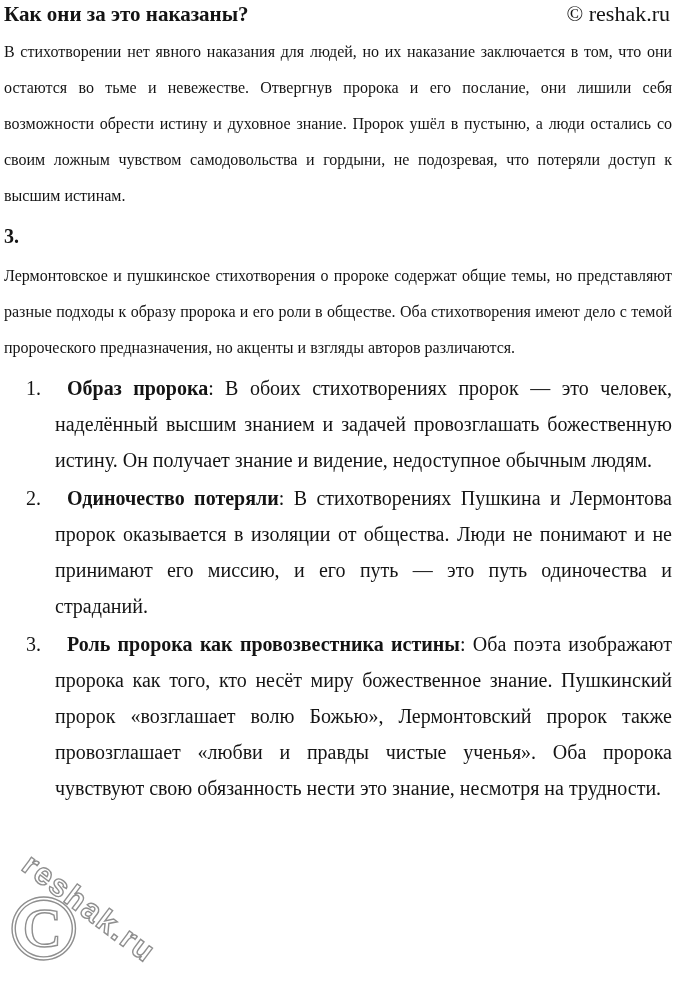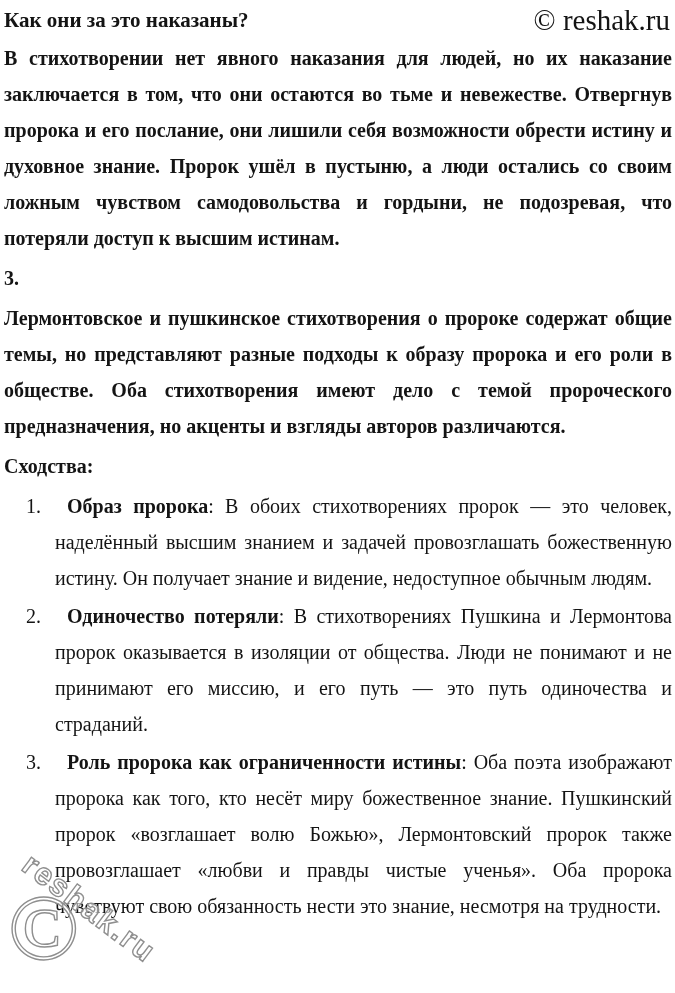--- a/index.html
+++ b/index.html
@@ -9,41 +9,40 @@
     height: 993px;
     background: #ffffff;
     overflow: hidden;
     font-family: "Liberation Serif", serif;
     color: #141414;
   }
   .header {
     display: flex;
     justify-content: space-between;
     align-items: center;
-    padding: 7px 5px 0 4px;
+    padding: 1px 5px 0 4px;
   }
   .title {
     font-weight: bold;
     font-size: 21px;
     line-height: 26px;
   }
   .logo {
-    font-size: 29px;
+    font-size: 22px;
     line-height: 26px;
     font-family: Liberation Serif, serif;
   }
   .content {
     padding: 0 3px 0 4px;
   }
   .para {
-    font-size: 20px;
+    font-size: 16px;
     line-height: 36px;
     text-align: justify;
     margin: 0 0 4px 0;
-    font-weight: bold;
   }
   .first { margin-top: 7px; }
   .section-num {
     font-weight: bold;
     font-size: 20px;
     line-height: 36px;
     margin: 0 0 4px 0;
   }
   .subheading {
     font-weight: bold;
@@ -85,34 +84,33 @@
 
   <div class="content">
 
     <p class="para first">В стихотворении нет явного наказания для людей, но их наказание заключается в том, что они остаются во тьме и невежестве. Отвергнув пророка и его послание, они лишили себя возможности обрести истину и духовное знание. Пророк ушёл в пустыню, а люди остались со своим ложным чувством самодовольства и гордыни, не подозревая, что потеряли доступ к высшим истинам.</p>
 
 
     <p class="section-num">3.</p>
 
     <p class="para">Лермонтовское и пушкинское стихотворения о пророке содержат общие темы, но представляют разные подходы к образу пророка и его роли в обществе. Оба стихотворения имеют дело с темой пророческого предназначения, но акценты и взгляды авторов различаются.</p>
 
-    <p class="subheading">Сходства:</p>
 
     <div class="list">
 
       <div class="list-item">
         <span class="num">1.</span><span class="term">Образ пророка</span><span>: В обоих стихотворениях пророк — это человек, наделённый высшим знанием и задачей провозглашать божественную истину. Он получает знание и видение, недоступное обычным людям.</span>
       </div>
 
       <div class="list-item">
         <span class="num">2.</span><span class="term">Одиночество потеряли</span><span>: В стихотворениях Пушкина и Лермонтова пророк оказывается в изоляции от общества. Люди не понимают и не принимают его миссию, и его путь — это путь одиночества и страданий.</span>
       </div>
 
       <div class="list-item">
-        <span class="num">3.</span><span class="term">Роль пророка как ограниченности истины</span><span>: Оба поэта изображают пророка как того, кто несёт миру божественное знание. Пушкинский пророк «возглашает волю Божью», Лермонтовский пророк также провозглашает «любви и правды чистые ученья». Оба пророка чувствуют свою обязанность нести это знание, несмотря на трудности.</span>
+        <span class="num">3.</span><span class="term">Роль пророка как провозвестника истины</span><span>: Оба поэта изображают пророка как того, кто несёт миру божественное знание. Пушкинский пророк «возглашает волю Божью», Лермонтовский пророк также провозглашает «любви и правды чистые ученья». Оба пророка чувствуют свою обязанность нести это знание, несмотря на трудности.</span>
       </div>
 
     </div>
   </div>
 
   <svg class="watermark" width="210" height="160" viewBox="0 0 210 160">
     <text x="20" y="36" transform="rotate(37 20 36)" font-family="Liberation Sans, sans-serif" font-weight="bold" font-size="31" letter-spacing="2" fill="rgba(255,255,255,0.55)" stroke="#8f8f8f" stroke-width="1.4">reshak.ru</text>
     <text x="8" y="126" font-family="Liberation Serif, serif" font-size="94" fill="rgba(255,255,255,0.55)" stroke="#8f8f8f" stroke-width="1.4">©</text>
   </svg>
 

